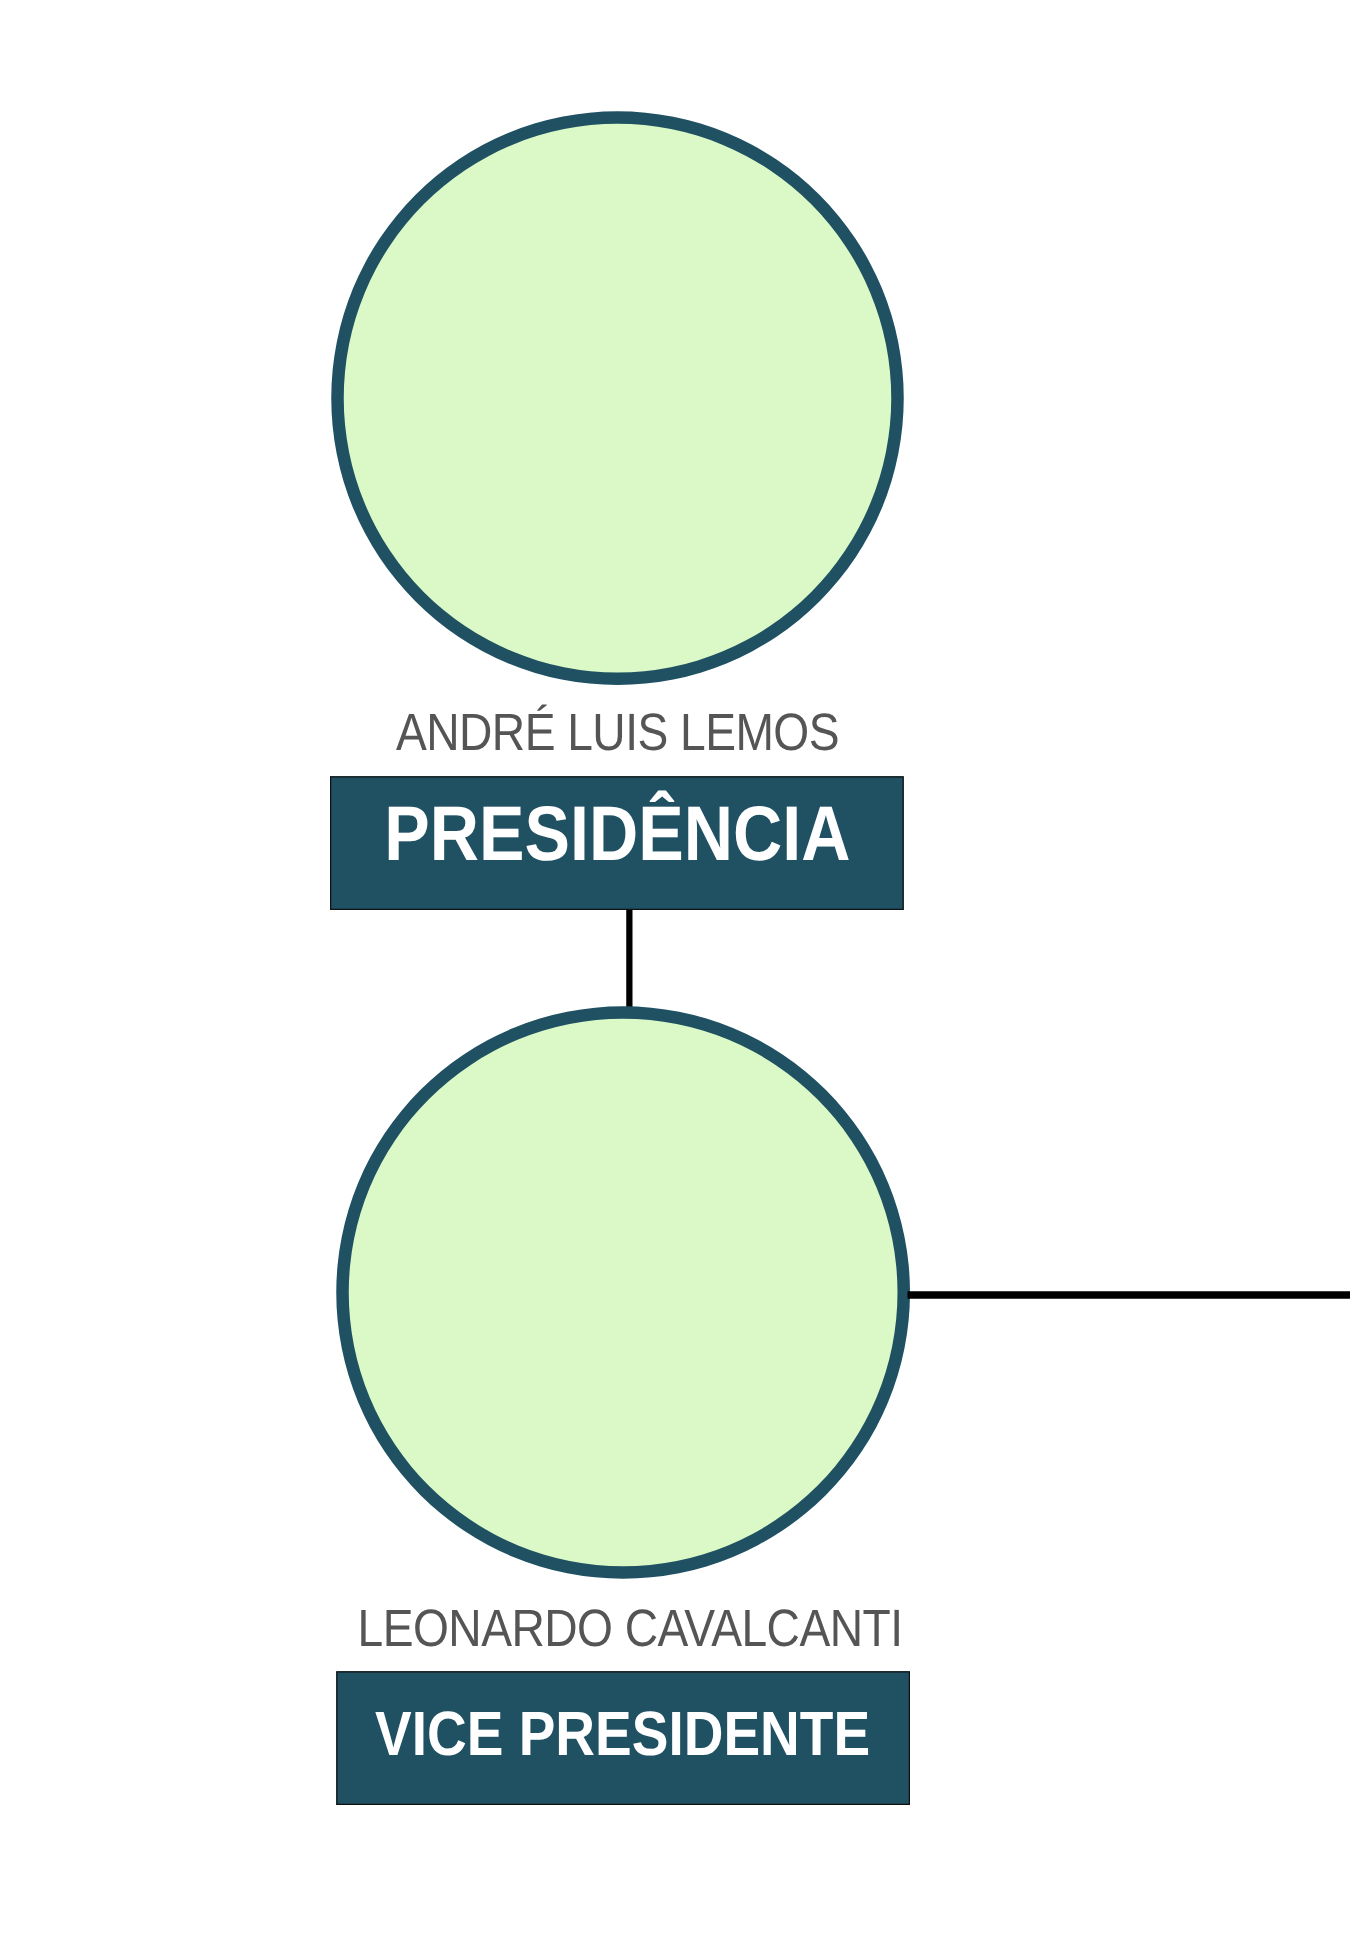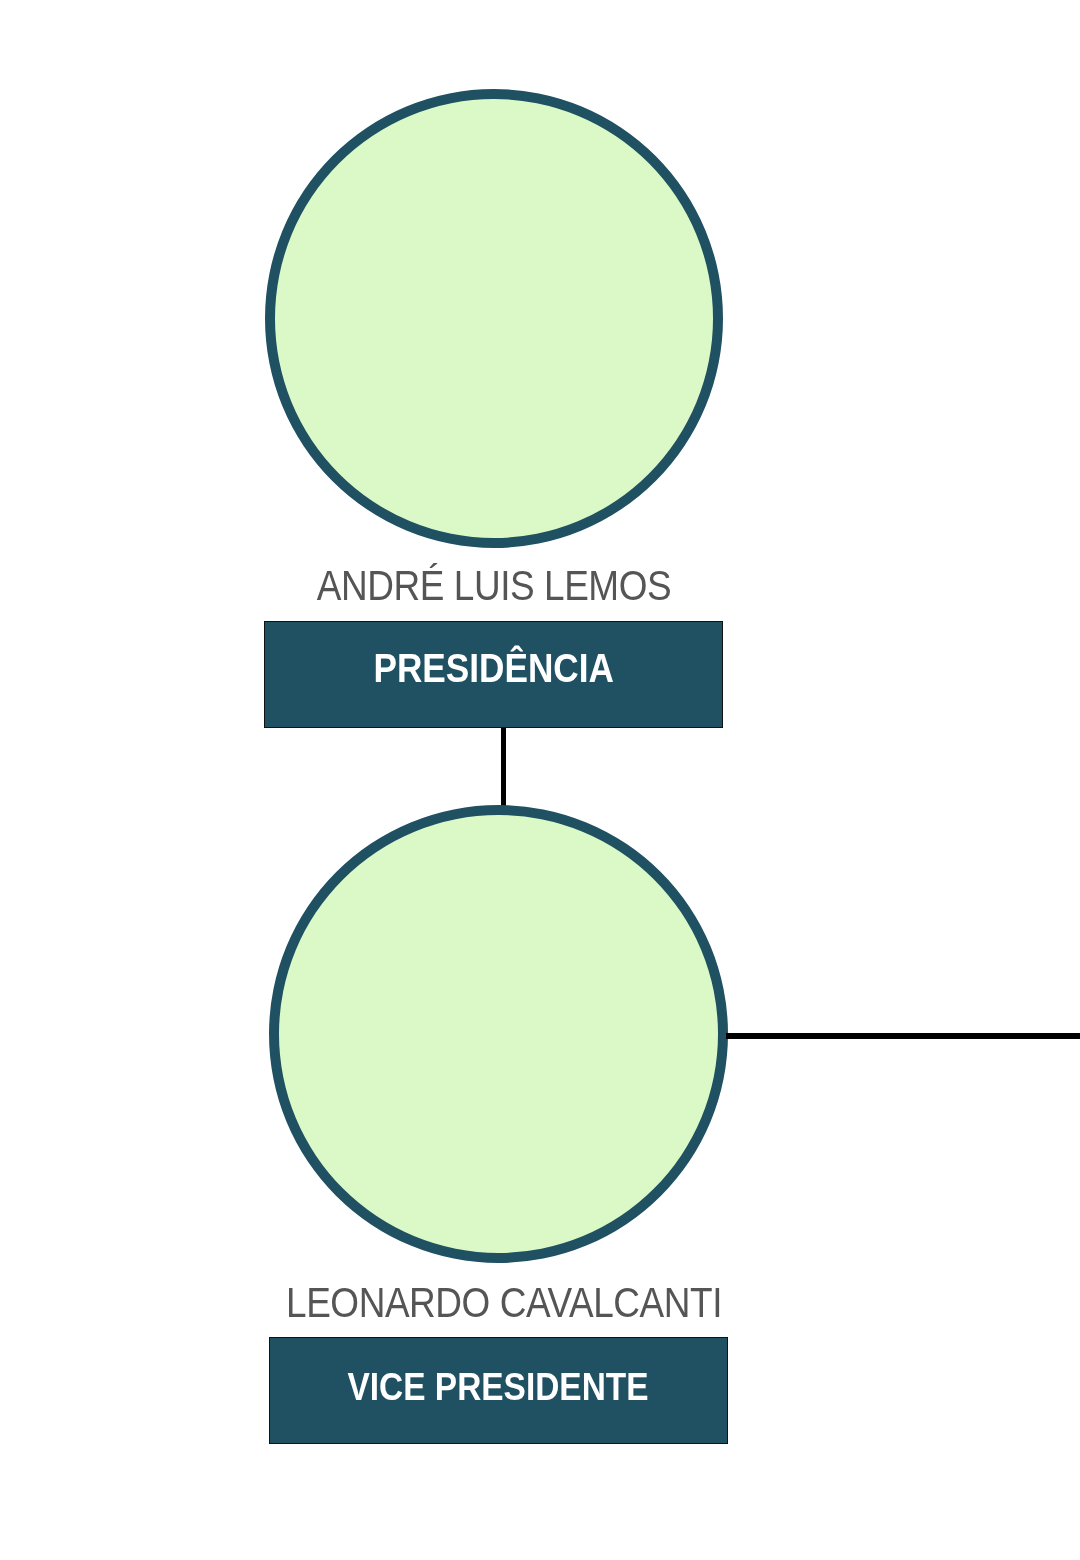--- a/index.html
+++ b/index.html
@@ -28,25 +28,25 @@
       white-space: nowrap;
     }
     .role span { display: inline-block; transform: scaleX(0.88); transform-origin: center; }
     .line { position: absolute; background: #000; }
   </style>
 </head>
 <body>
 
 <div class="circle" style="left:265px; top:89px; width:458px; height:459px;"></div>
 <div class="name" style="left:244px; top:560px; width:500px; line-height:52px;">ANDRÉ LUIS LEMOS</div>
-<div class="role" style="left:264px; top:621px; width:459px; height:107px; font-size:40px; line-height:92px;">
+<div class="role" style="left:264px; top:621px; width:459px; height:107px; font-size:62px; line-height:92px;">
   <span>PRESIDÊNCIA</span>
 </div>
 
 <div class="line" style="left:501px; top:728px; width:5px; height:80px;"></div>
 
 <div class="circle" style="left:269px; top:805px; width:459px; height:458px;"></div>
 <div class="name" style="left:204px; top:1277px; width:600px; line-height:52px;">LEONARDO CAVALCANTI</div>
-<div class="role" style="left:269px; top:1337px; width:459px; height:107px; font-size:38px; line-height:98px;">
+<div class="role" style="left:269px; top:1337px; width:459px; height:107px; font-size:50px; line-height:98px;">
   <span>VICE PRESIDENTE</span>
 </div>
 
 <div class="line" style="left:726px; top:1033px; width:354px; height:6px;"></div>
 
 </body></html>

